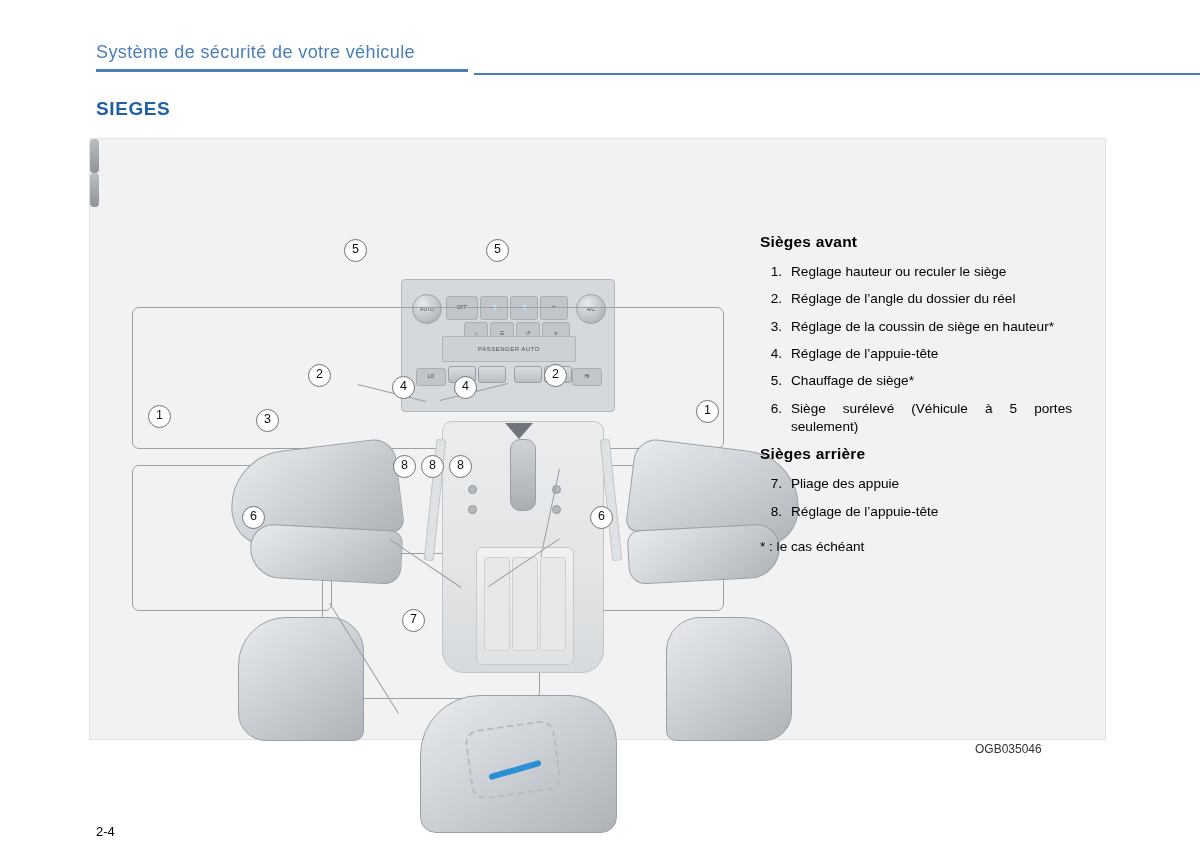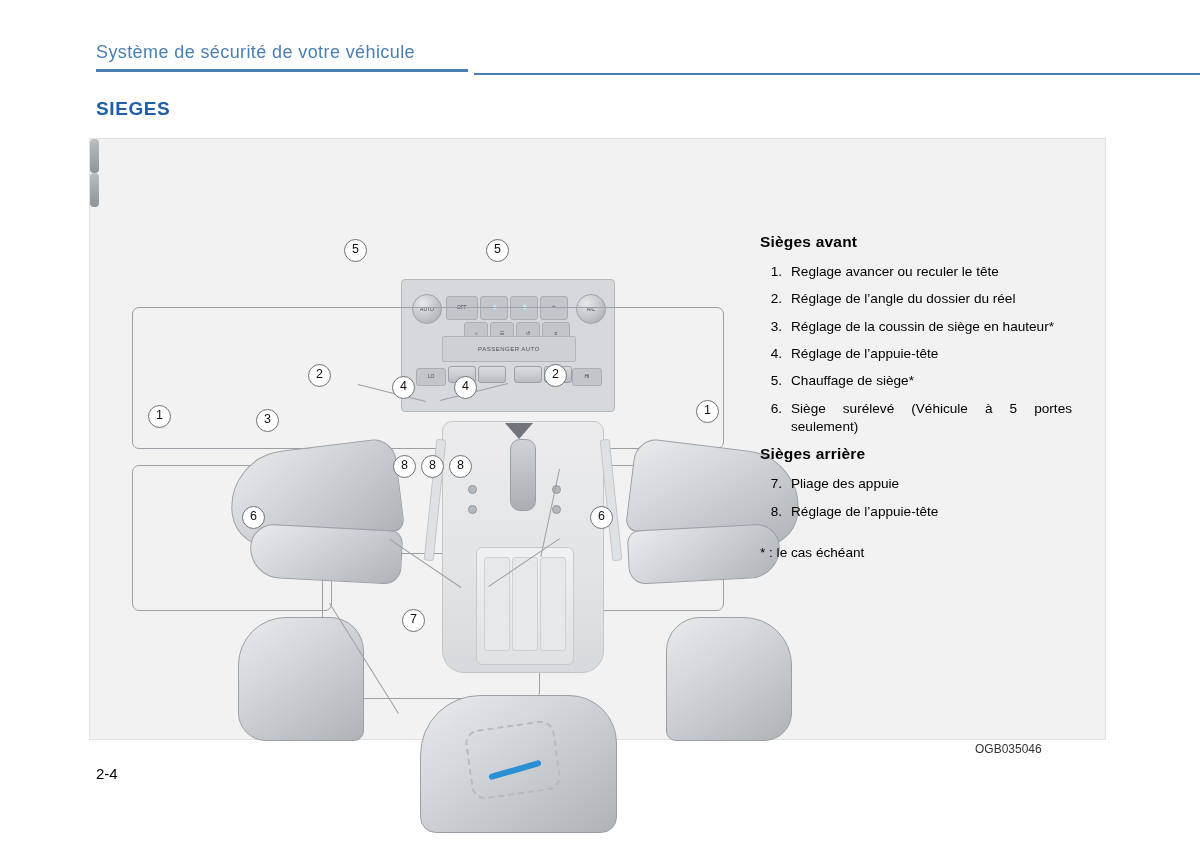--- a/index.html
+++ b/index.html
@@ -125,30 +125,30 @@
     text-align: justify;
   }
   ol.items li .num {
     position: absolute;
     left: 0;
     top: 0;
     width: 22px;
     text-align: right;
   }
   .footnote {
-    margin-top: 24px;
+    margin-top: 18px;
     font-size: 13.6px;
   }
 
   
   .page-num {
     position: absolute;
     left: 96px;
-    top: 765px;
-    font-size: 15px;
+    top: 824px;
+    font-size: 13px;
     color: #000;
   }
 
   .bracket {
     position: absolute;
     border: 1.4px solid #9aa0a6;
     border-radius: 7px;
     box-sizing: border-box;
   }
 
@@ -453,21 +453,21 @@
 </div>
 
 <div class="figure-code">OGB035046</div>
 
 <div class="text-col">
 
   <div class="txt-h">Sièges avant</div>
   <ol class="items">
     <li>
       <span class="num">1.</span>
-      <span>Reglage avancer ou reculer le tête</span>
+      <span>Reglage hauteur ou reculer le siège</span>
     </li>
     <li>
       <span class="num">2.</span>
       <span>Réglage de l’angle du dossier du réel</span>
     </li>
     <li>
       <span class="num">3.</span>
       <span>Réglage de la coussin de siège en hauteur*</span>
     </li>
     <li>

